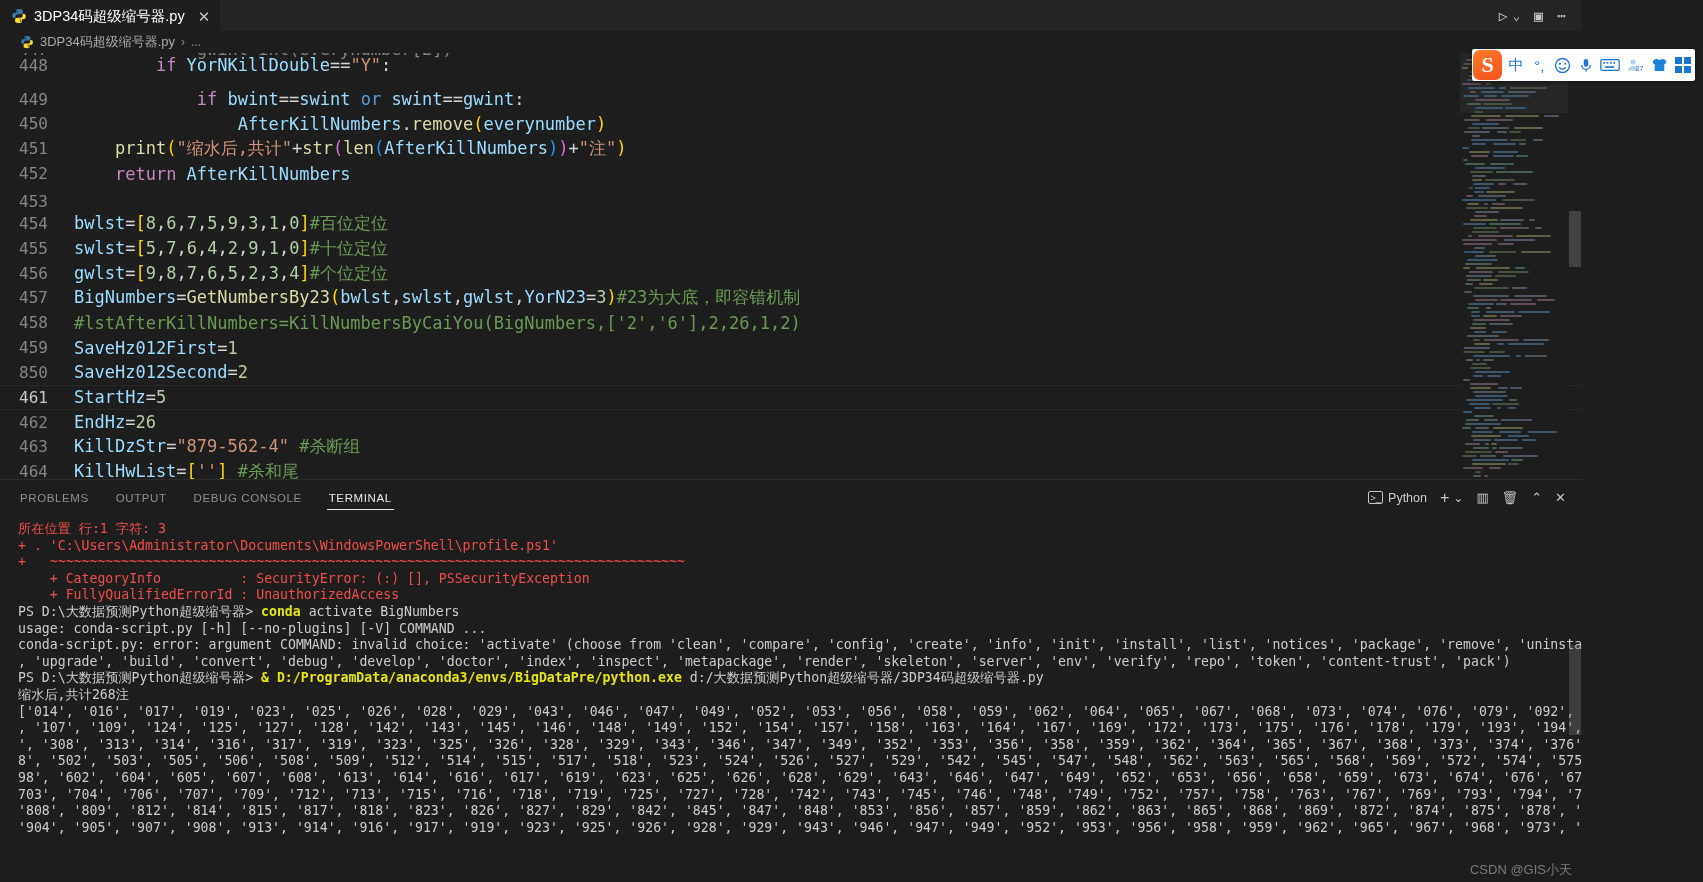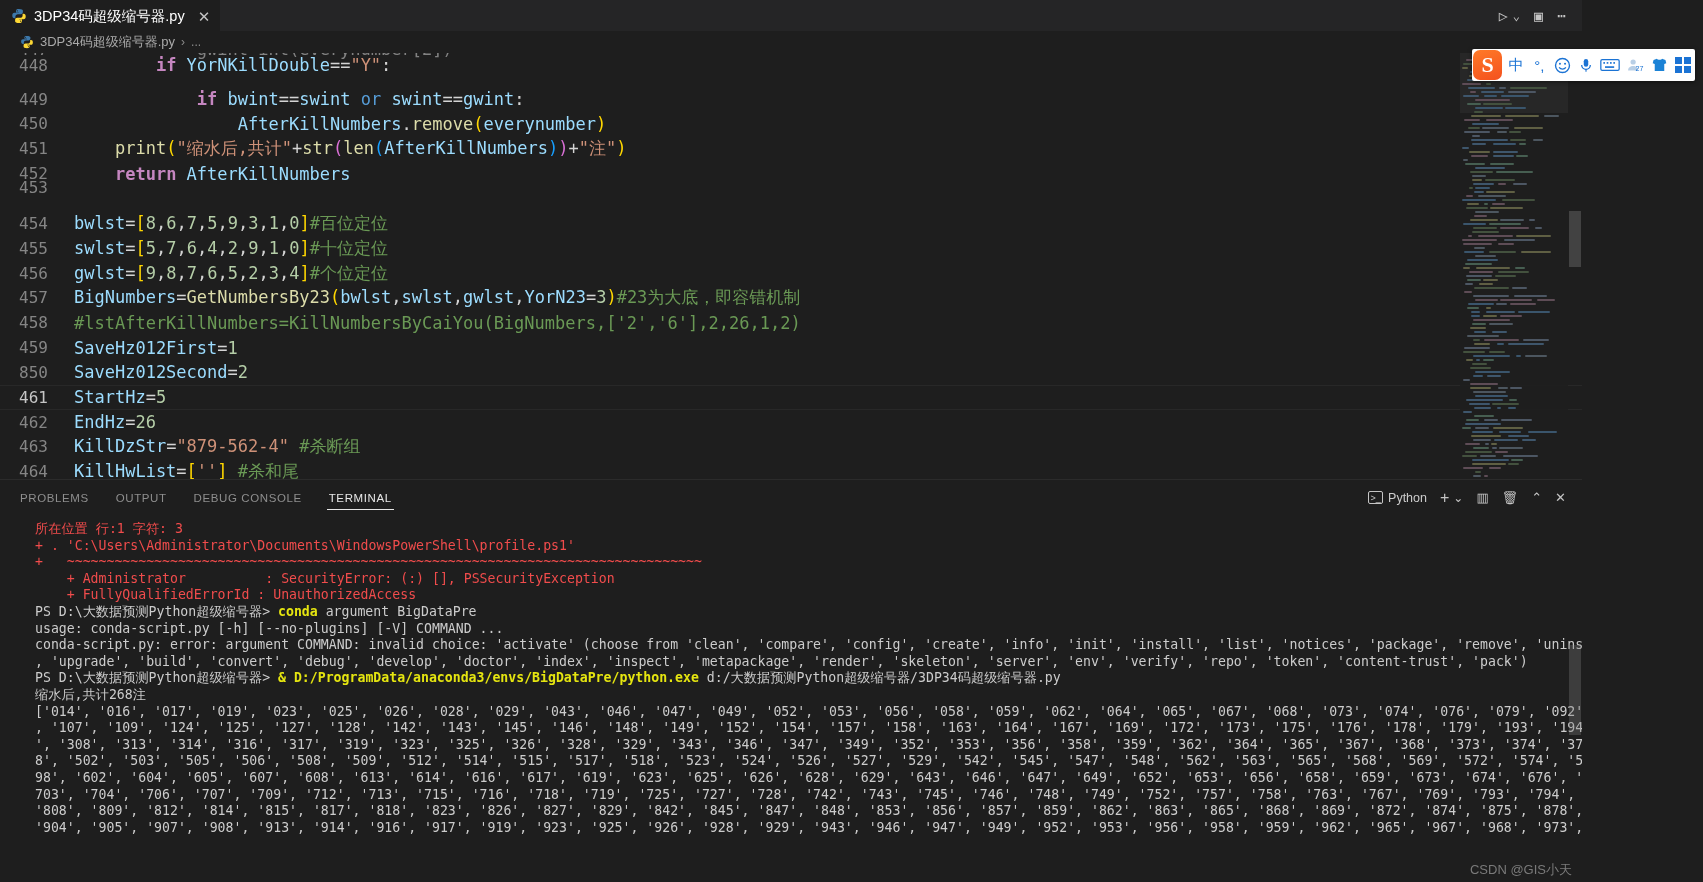--- a/index.html
+++ b/index.html
@@ -53,21 +53,21 @@
     font-family: "DejaVu Sans Mono", monospace; font-size: 17px;
   }
   .cline.current { background: #1e1e1e; box-shadow: inset 0 1px 0 #282828, inset 0 -1px 0 #282828; }
   .lnum {
     width: 74px; flex: 0 0 74px; text-align: right; padding-right: 26px;
     color: #858585; font-size: 16px;
   }
   .lnum.active { color: #c6c6c6; }
   .ctext { flex: 1 1 auto; }
   
-  .t-kw   { color: #c586c0; font-weight: bold; }
+  .t-kw   { color: #c586c0; }
   .t-kw2  { color: #569cd6; }
   .t-var  { color: #9cdcfe; }
   .t-fn   { color: #dcdcaa; }
   .t-str  { color: #ce9178; }
   .t-num  { color: #b5cea8; }
   .t-cmt  { color: #6a9955; }
   .t-op   { color: #d4d4d4; }
   .t-brk1 { color: #ffd700; }
   .t-brk2 { color: #da70d6; }
   .t-brk3 { color: #179fff; }
@@ -126,21 +126,21 @@
   .term-sel {
     display: flex; align-items: center; gap: 5px; font-family: "Liberation Sans", sans-serif;
     font-size: 12.5px; color: #cccccc;
   }
   .sq-icon {
     width: 15px; height: 13px; border: 1px solid #c5c5c5; border-radius: 2px;
     display:flex; align-items:center; justify-content:center; font-size: 9px; color:#c5c5c5;
   }
 
   .term-body {
-    flex: 1 1 auto; padding: 6px 0 0 35px; overflow: hidden; position: relative;
+    flex: 1 1 auto; padding: 6px 0 0 18px; overflow: hidden; position: relative;
   }
   .tline {
     font-family: "DejaVu Sans Mono", monospace; font-size: 13.2px; line-height: 16.6px;
     white-space: pre; color: #cccccc;
   }
   .c-red   { color: #f14c4c; }
   .c-yellow{ color: #e5e510; font-weight: bold; }
   .c-white { color: #cccccc; }
 
   
@@ -191,21 +191,21 @@
   </div>
 
   <div class="editor">
     <div class="code-area" id="code-area">
         <div class="cline" style="top: -16px;"><span class="lnum">447</span><span class="ctext" style="opacity: 0.55;"><span class="t-op">            gwint=int(everynumber[2])</span></span></div>
         <div class="cline" style="top: 0;"><span class="lnum">448</span><span class="ctext"><span class="t-op">        </span><span class="t-kw">if</span><span class="t-var"> YorNKillDouble</span><span class="t-op">==</span><span class="t-str">"Y"</span><span class="t-op">:</span></span></div>
         <div class="cline" style="top: 33.7px;"><span class="lnum">449</span><span class="ctext"><span class="t-op">            </span><span class="t-kw">if</span><span class="t-var"> bwint</span><span class="t-op">==</span><span class="t-var">swint</span><span class="t-op"> </span><span class="t-kw2">or</span><span class="t-var"> swint</span><span class="t-op">==</span><span class="t-var">gwint</span><span class="t-op">:</span></span></div>
         <div class="cline" style="top: 58.55px;"><span class="lnum">450</span><span class="ctext"><span class="t-op">                </span><span class="t-var">AfterKillNumbers</span><span class="t-op">.</span><span class="t-fn">remove</span><span class="t-brk1">(</span><span class="t-var">everynumber</span><span class="t-brk1">)</span></span></div>
         <div class="cline" style="top: 83.4px;"><span class="lnum">451</span><span class="ctext"><span class="t-op">    </span><span class="t-fn">print</span><span class="t-brk1">(</span><span class="t-str">"缩水后,共计"</span><span class="t-op">+</span><span class="t-fn">str</span><span class="t-brk2">(</span><span class="t-fn">len</span><span class="t-brk3">(</span><span class="t-var">AfterKillNumbers</span><span class="t-brk3">)</span><span class="t-brk2">)</span><span class="t-op">+</span><span class="t-str">"注"</span><span class="t-brk1">)</span></span></div>
         <div class="cline" style="top: 108.25px;"><span class="lnum">452</span><span class="ctext"><span class="t-op">    </span><span class="t-kw">return</span><span class="t-var"> AfterKillNumbers</span></span></div>
-        <div class="cline" style="top: 122px;"><span class="lnum">453</span><span class="ctext"></span></div>
+        <div class="cline" style="top: 136px;"><span class="lnum">453</span><span class="ctext"></span></div>
         <div class="cline" style="top: 157.95px;"><span class="lnum">454</span><span class="ctext"><span class="t-var">bwlst</span><span class="t-op">=</span><span class="t-brk1">[</span><span class="t-num">8</span><span class="t-op">,</span><span class="t-num">6</span><span class="t-op">,</span><span class="t-num">7</span><span class="t-op">,</span><span class="t-num">5</span><span class="t-op">,</span><span class="t-num">9</span><span class="t-op">,</span><span class="t-num">3</span><span class="t-op">,</span><span class="t-num">1</span><span class="t-op">,</span><span class="t-num">0</span><span class="t-brk1">]</span><span class="t-cmt">#百位定位</span></span></div>
         <div class="cline" style="top: 182.8px;"><span class="lnum">455</span><span class="ctext"><span class="t-var">swlst</span><span class="t-op">=</span><span class="t-brk1">[</span><span class="t-num">5</span><span class="t-op">,</span><span class="t-num">7</span><span class="t-op">,</span><span class="t-num">6</span><span class="t-op">,</span><span class="t-num">4</span><span class="t-op">,</span><span class="t-num">2</span><span class="t-op">,</span><span class="t-num">9</span><span class="t-op">,</span><span class="t-num">1</span><span class="t-op">,</span><span class="t-num">0</span><span class="t-brk1">]</span><span class="t-cmt">#十位定位</span></span></div>
         <div class="cline" style="top: 207.65px;"><span class="lnum">456</span><span class="ctext"><span class="t-var">gwlst</span><span class="t-op">=</span><span class="t-brk1">[</span><span class="t-num">9</span><span class="t-op">,</span><span class="t-num">8</span><span class="t-op">,</span><span class="t-num">7</span><span class="t-op">,</span><span class="t-num">6</span><span class="t-op">,</span><span class="t-num">5</span><span class="t-op">,</span><span class="t-num">2</span><span class="t-op">,</span><span class="t-num">3</span><span class="t-op">,</span><span class="t-num">4</span><span class="t-brk1">]</span><span class="t-cmt">#个位定位</span></span></div>
         <div class="cline" style="top: 232.5px;"><span class="lnum">457</span><span class="ctext"><span class="t-var">BigNumbers</span><span class="t-op">=</span><span class="t-fn">GetNumbersBy23</span><span class="t-brk1">(</span><span class="t-var">bwlst</span><span class="t-op">,</span><span class="t-var">swlst</span><span class="t-op">,</span><span class="t-var">gwlst</span><span class="t-op">,</span><span class="t-var">YorN23</span><span class="t-op">=</span><span class="t-num">3</span><span class="t-brk1">)</span><span class="t-cmt">#23为大底，即容错机制</span></span></div>
         <div class="cline" style="top: 257.35px;"><span class="lnum">458</span><span class="ctext"><span class="t-cmt">#lstAfterKillNumbers=KillNumbersByCaiYou(BigNumbers,['2','6'],2,26,1,2)</span></span></div>
         <div class="cline" style="top: 282.2px;"><span class="lnum">459</span><span class="ctext"><span class="t-var">SaveHz012First</span><span class="t-op">=</span><span class="t-num">1</span></span></div>
         <div class="cline" style="top: 307.05px;"><span class="lnum">850</span><span class="ctext"><span class="t-var">SaveHz012Second</span><span class="t-op">=</span><span class="t-num">2</span></span></div>
         <div class="cline current" style="top: 331.9px;"><span class="lnum active">461</span><span class="ctext"><span class="t-var">StartHz</span><span class="t-op">=</span><span class="t-num">5</span></span></div>
         <div class="cline" style="top: 356.75px;"><span class="lnum">462</span><span class="ctext"><span class="t-var">EndHz</span><span class="t-op">=</span><span class="t-num">26</span></span></div>
         <div class="cline" style="top: 381.6px;"><span class="lnum">463</span><span class="ctext"><span class="t-var">KillDzStr</span><span class="t-op">=</span><span class="t-str">"879-562-4"</span><span class="t-op"> </span><span class="t-cmt">#杀断组</span></span></div>
@@ -510,23 +510,23 @@
       </div>
     </div>
 
     <div class="term-body" id="term-body">
       <div class="panel-scroll">
         <div class="thumb"></div>
       </div>
     <div class="tline c-red">所在位置 行:1 字符: 3</div>
         <div class="tline c-red">+ . 'C:\Users\Administrator\Documents\WindowsPowerShell\profile.ps1'</div>
         <div class="tline c-red">+   ~~~~~~~~~~~~~~~~~~~~~~~~~~~~~~~~~~~~~~~~~~~~~~~~~~~~~~~~~~~~~~~~~~~~~~~~~~~~~~~~</div>
-        <div class="tline c-red">    + Administrator          : SecurityError: (:) [], PSSecurityException</div>
+        <div class="tline c-red">    + CategoryInfo          : SecurityError: (:) [], PSSecurityException</div>
         <div class="tline c-red">    + FullyQualifiedErrorId : UnauthorizedAccess</div>
-        <div class="tline"><span class="c-white">PS D:\大数据预测Python超级缩号器&gt; </span><span class="c-yellow">conda</span><span class="c-white"> argument BigDataPre</span></div>
+        <div class="tline"><span class="c-white">PS D:\大数据预测Python超级缩号器&gt; </span><span class="c-yellow">conda</span><span class="c-white"> activate BigNumbers</span></div>
         <div class="tline c-white">usage: conda-script.py [-h] [--no-plugins] [-V] COMMAND ...</div>
         <div class="tline c-white">conda-script.py: error: argument COMMAND: invalid choice: 'activate' (choose from 'clean', 'compare', 'config', 'create', 'info', 'init', 'install', 'list', 'notices', 'package', 'remove', 'uninstall', 'rename', 'run', 'search', 'update'</div>
         <div class="tline c-white">, 'upgrade', 'build', 'convert', 'debug', 'develop', 'doctor', 'index', 'inspect', 'metapackage', 'render', 'skeleton', 'server', 'env', 'verify', 'repo', 'token', 'content-trust', 'pack')</div>
         <div class="tline"><span class="c-white">PS D:\大数据预测Python超级缩号器&gt; </span><span class="c-yellow">&amp; </span><span class="c-yellow">D:/ProgramData/anaconda3/envs/BigDataPre/python.exe</span><span class="c-white"> d:/大数据预测Python超级缩号器/3DP34码超级缩号器.py</span></div>
         <div class="tline c-white">缩水后,共计268注</div>
         <div class="tline c-white">['014', '016', '017', '019', '023', '025', '026', '028', '029', '043', '046', '047', '049', '052', '053', '056', '058', '059', '062', '064', '065', '067', '068', '073', '074', '076', '079', '092', '094', '095', '097', '098', '104', '106'</div>
         <div class="tline c-white">, '107', '109', '124', '125', '127', '128', '142', '143', '145', '146', '148', '149', '152', '154', '157', '158', '163', '164', '167', '169', '172', '173', '175', '176', '178', '179', '193', '194', '196', '197', '302', '304', '305', '307</div>
         <div class="tline c-white">', '308', '313', '314', '316', '317', '319', '323', '325', '326', '328', '329', '343', '346', '347', '349', '352', '353', '356', '358', '359', '362', '364', '365', '367', '368', '373', '374', '376', '379', '392', '394', '395', '397', '39</div>
         <div class="tline c-white">8', '502', '503', '505', '506', '508', '509', '512', '514', '515', '517', '518', '523', '524', '526', '527', '529', '542', '545', '547', '548', '562', '563', '565', '568', '569', '572', '574', '575', '578', '592', '593', '595', '596', '5</div>
         <div class="tline c-white">98', '602', '604', '605', '607', '608', '613', '614', '616', '617', '619', '623', '625', '626', '628', '629', '643', '646', '647', '649', '652', '653', '656', '658', '659', '673', '674', '676', '679', '692', '694', '695', '697', '698',</div>

